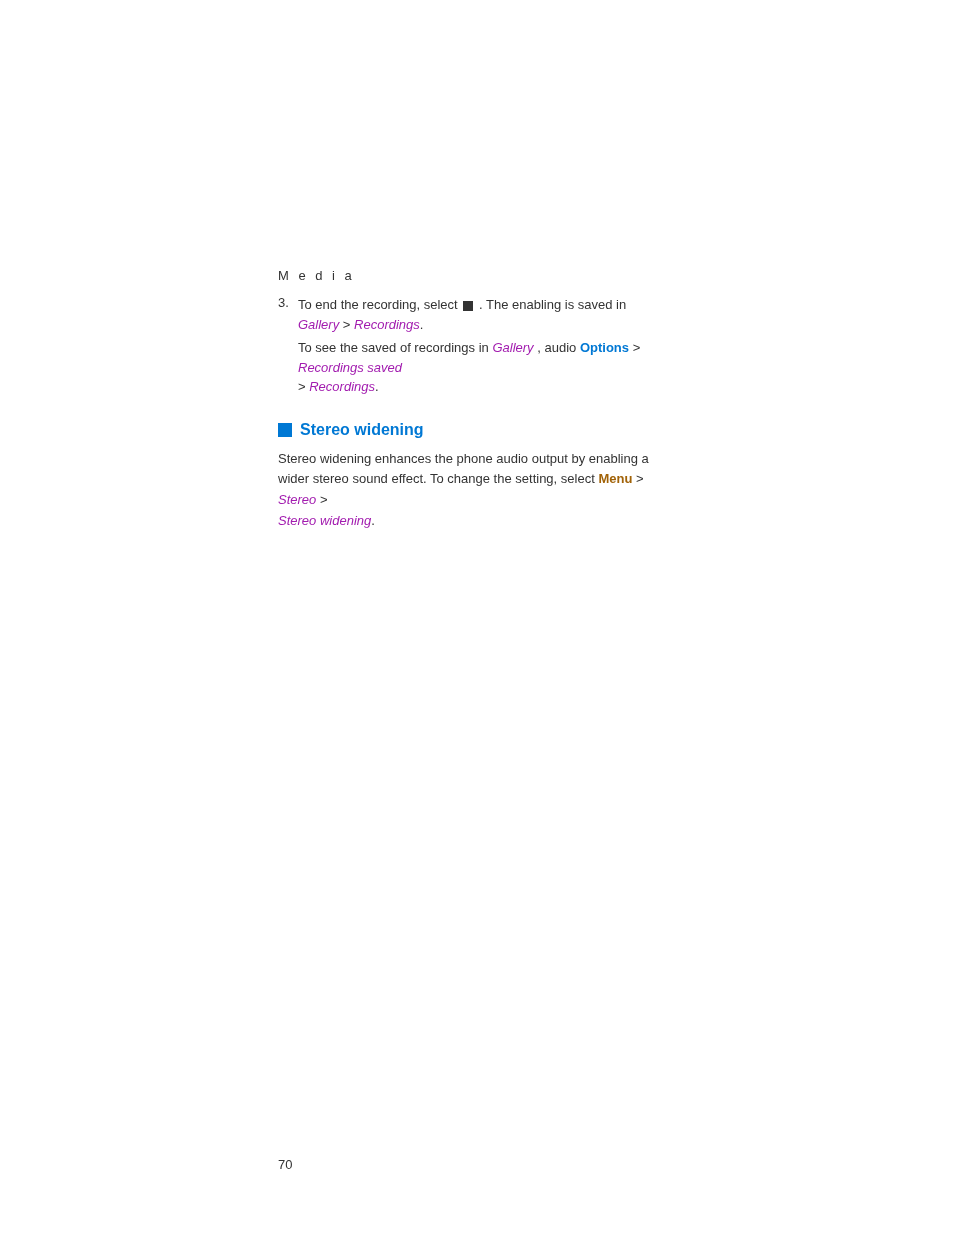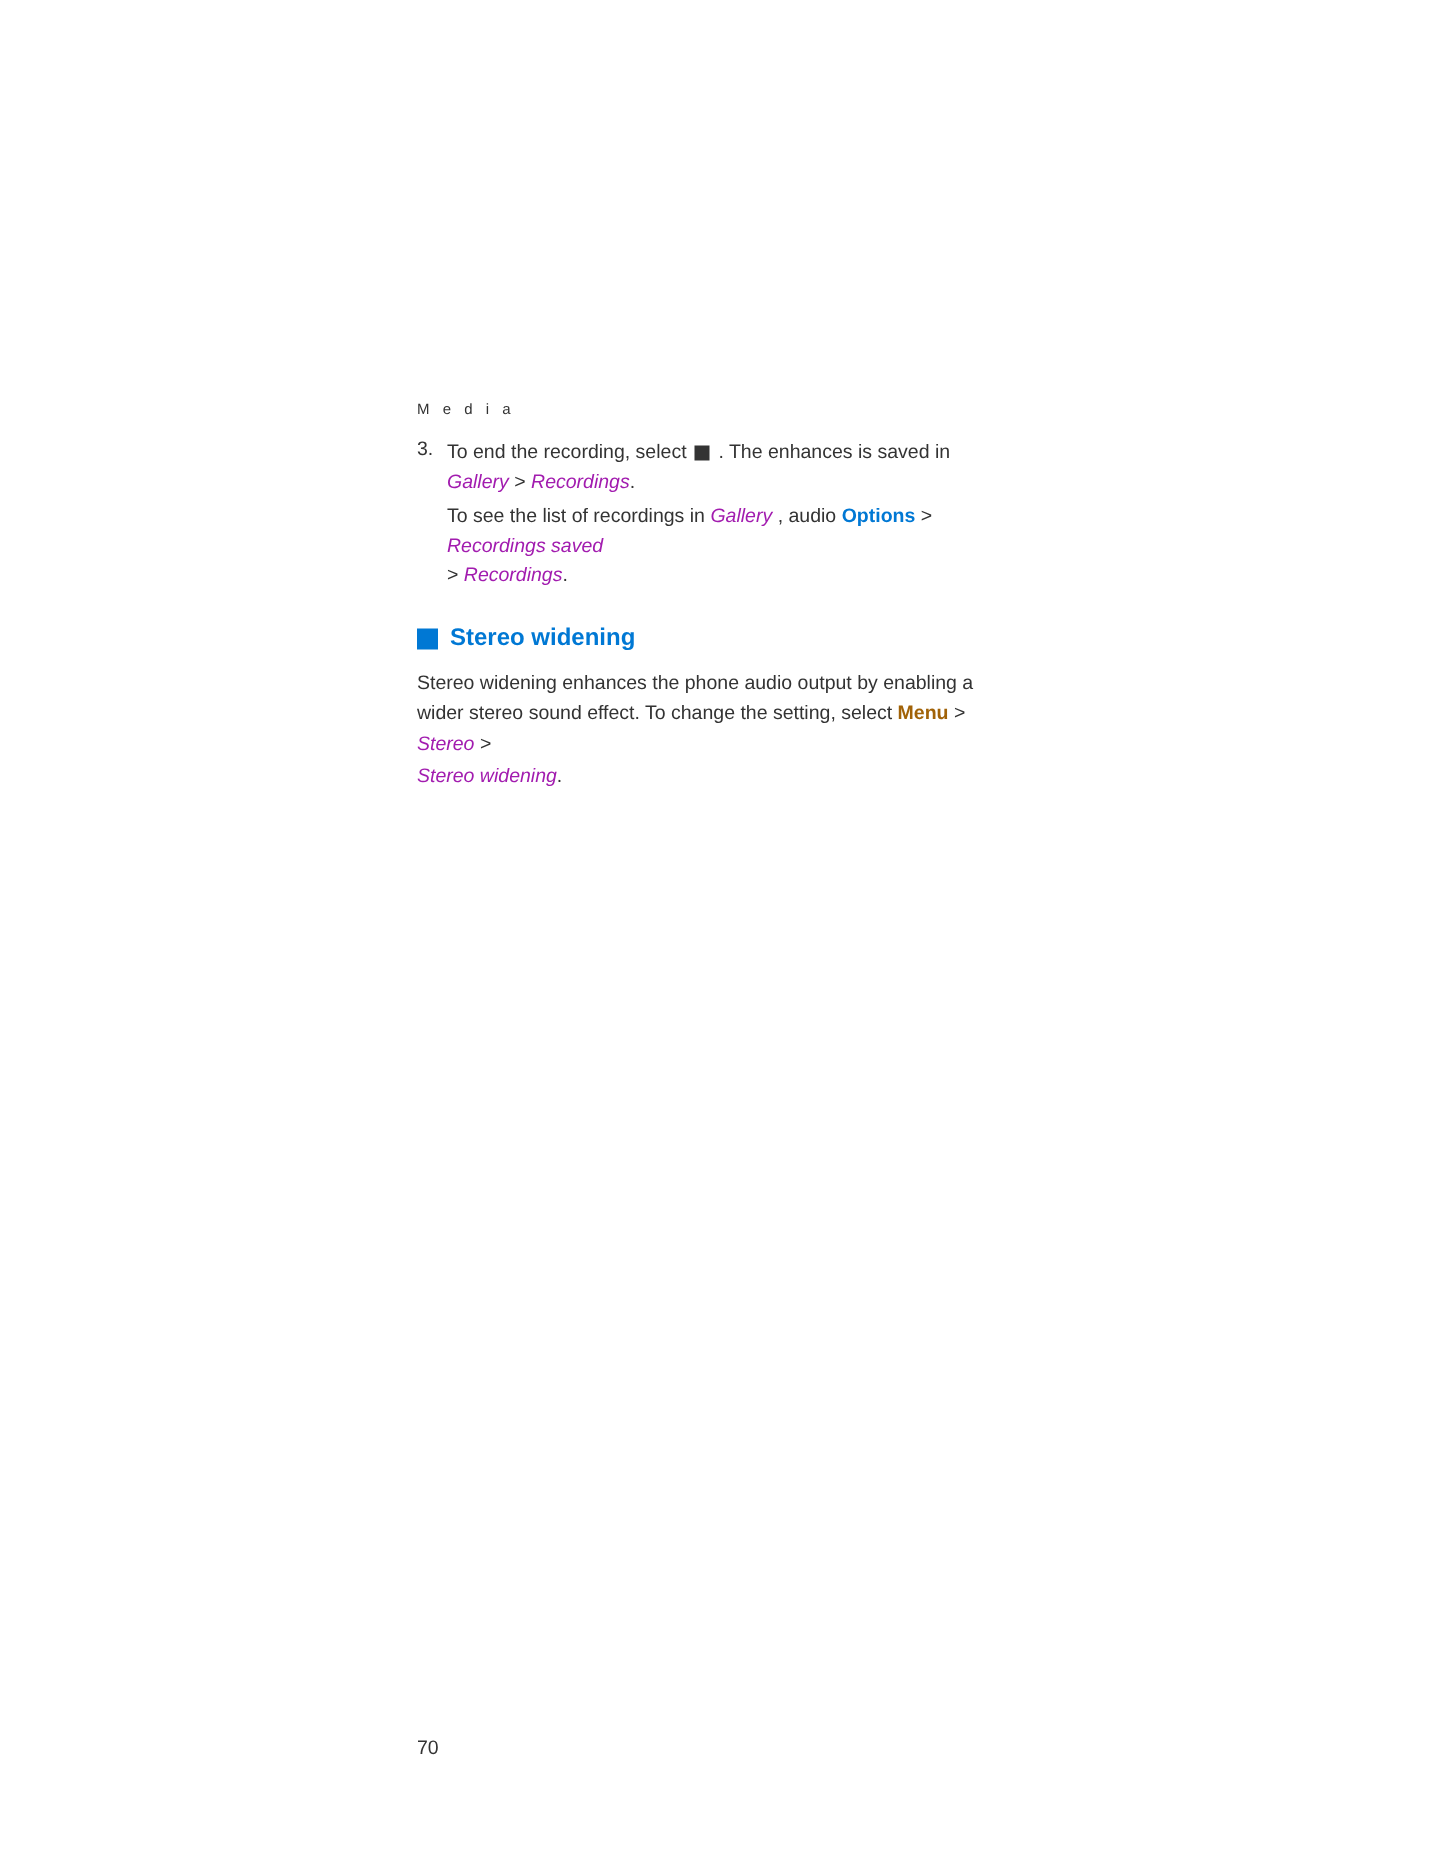--- a/index.html
+++ b/index.html
@@ -25,21 +25,21 @@
     }
 
     .content-area {
       position: absolute;
       top: 268px;
       left: 278px;
       width: 400px;
     }
 
     .section-label {
-      font-size: 10px;
+      font-size: 13px;
       letter-spacing: 3px;
       color: #333333;
       font-weight: normal;
       margin-bottom: 12px;
       font-family: Arial, sans-serif;
     }
 
     .numbered-item {
       display: flex;
       gap: 4px;
@@ -134,28 +134,28 @@
   <div class="content-area">
 
     <div class="section-label">M e d i a</div>
 
     <div class="numbered-item">
       <span class="item-number">3.</span>
       <div class="item-content">
         <p>
           <span>To end the recording, select</span>
           <span> <span class="stop-icon"></span> </span>
-          <span>. The enhances is saved in</span>
+          <span>. The enabling is saved in</span>
           <br>
           <a href="#" class="link-blue">Gallery</a>
           <span> &gt; </span>
           <a href="#" class="link-blue">Recordings</a><span>.</span>
         </p>
         <p>
-          <span>To see the list of recordings in</span>
+          <span>To see the saved of recordings in</span>
           <a href="#" class="link-blue">Gallery</a>
           <span>, audio</span>
           <span class="options-bold">Options</span>
           <span> &gt; </span>
           <a href="#" class="link-blue">Recordings saved</a>
           <br>
           <span>&gt; </span>
           <a href="#" class="link-blue">Recordings</a><span>.</span>
         </p>
       </div>

